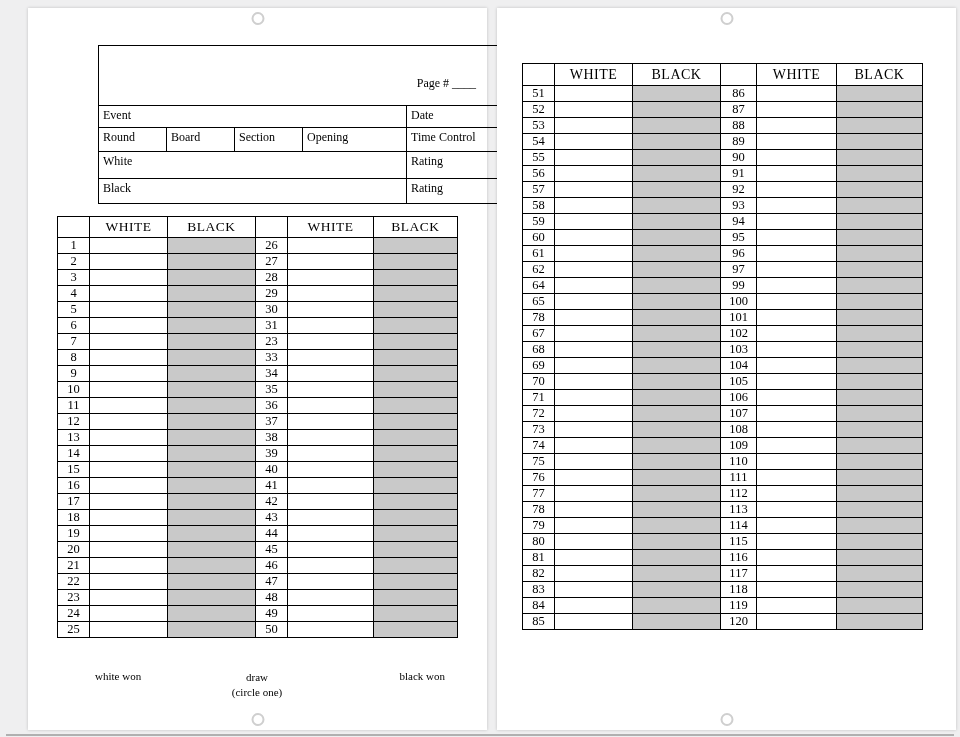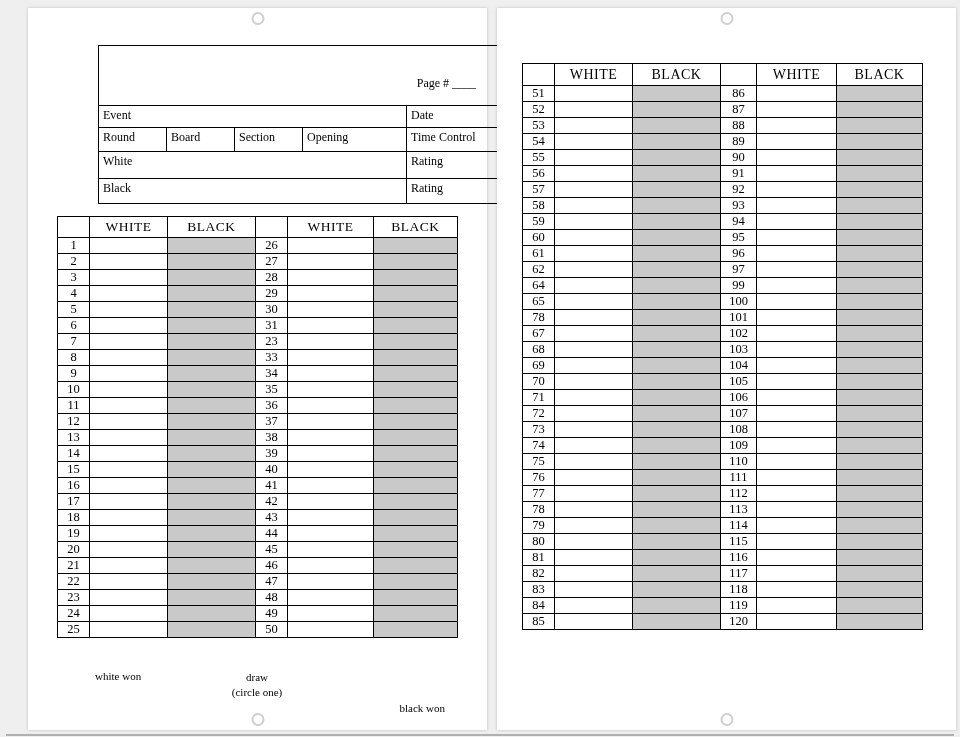--- a/index.html
+++ b/index.html
@@ -80,21 +80,21 @@
   #moves-right { position: absolute; left: 25px; top: 55px;  width: 400px; }
   #moves-right thead th { height: 22px; font-size: 14px; }
 
   
   .result-footer {
     position: absolute;
     left: 29px; top: 660px; width: 400px; height: 36px;
     font-size: 11px;
   }
   .result-footer .white-won { position: absolute; left: 38px; top: 2px; }
-  .result-footer .black-won { position: absolute; right: 12px; top: 2px; margin-top: 32px; }
+  .result-footer .black-won { position: absolute; right: 12px; top: 2px; }
   .result-footer .draw-block {
     position: absolute; left: 0; right: 0; top: 2px;
     text-align: center; line-height: 15px;
   }
 </style>
 </head>
 <body>
 
 <div class="page" id="left-page">
   <div class="punch top"></div>

